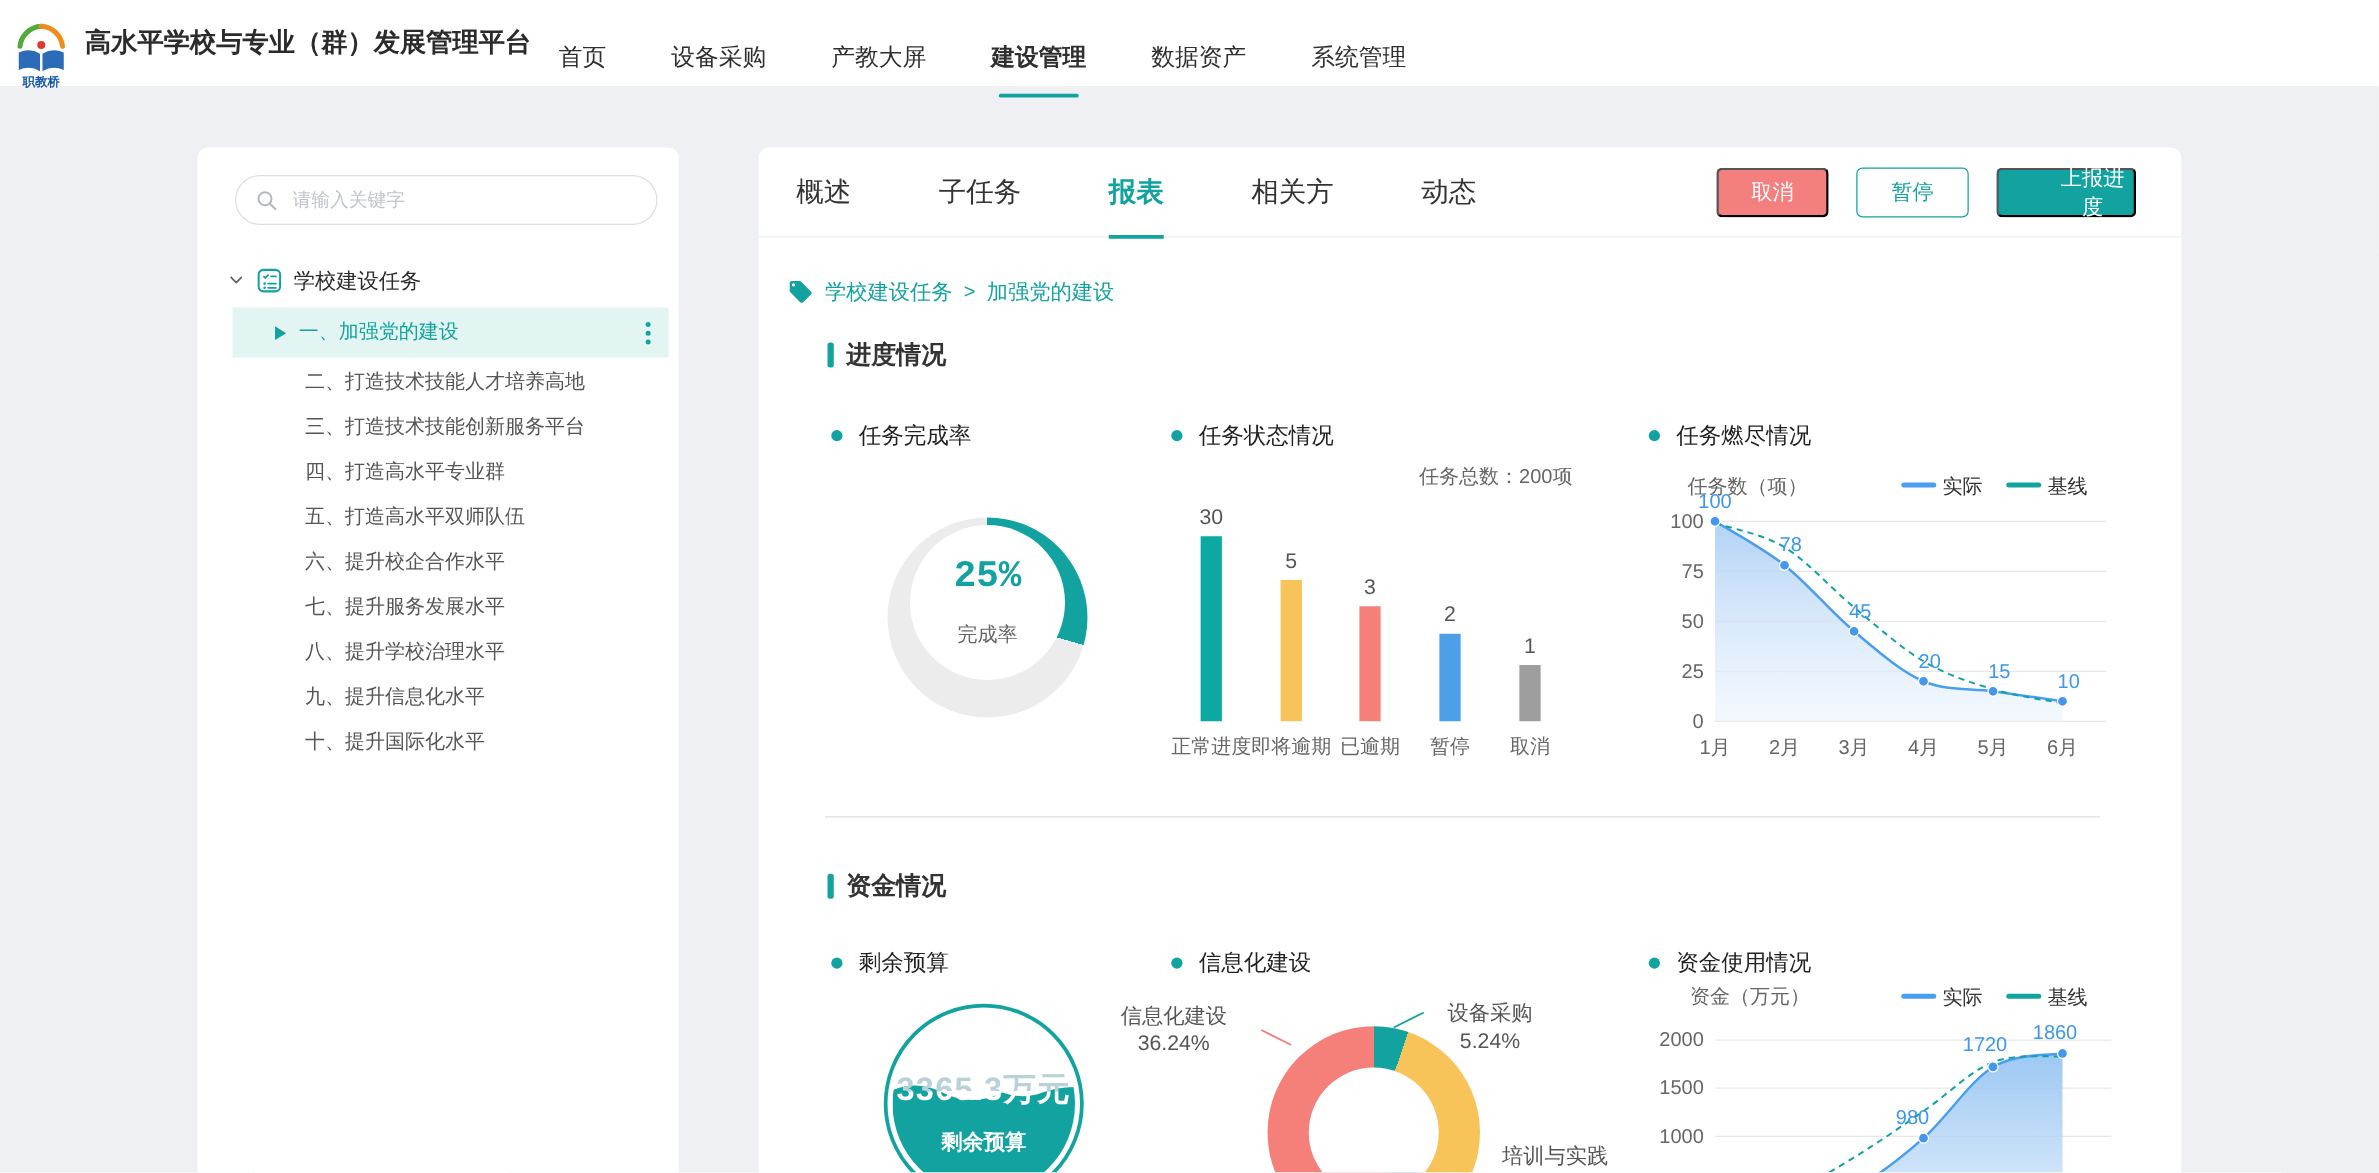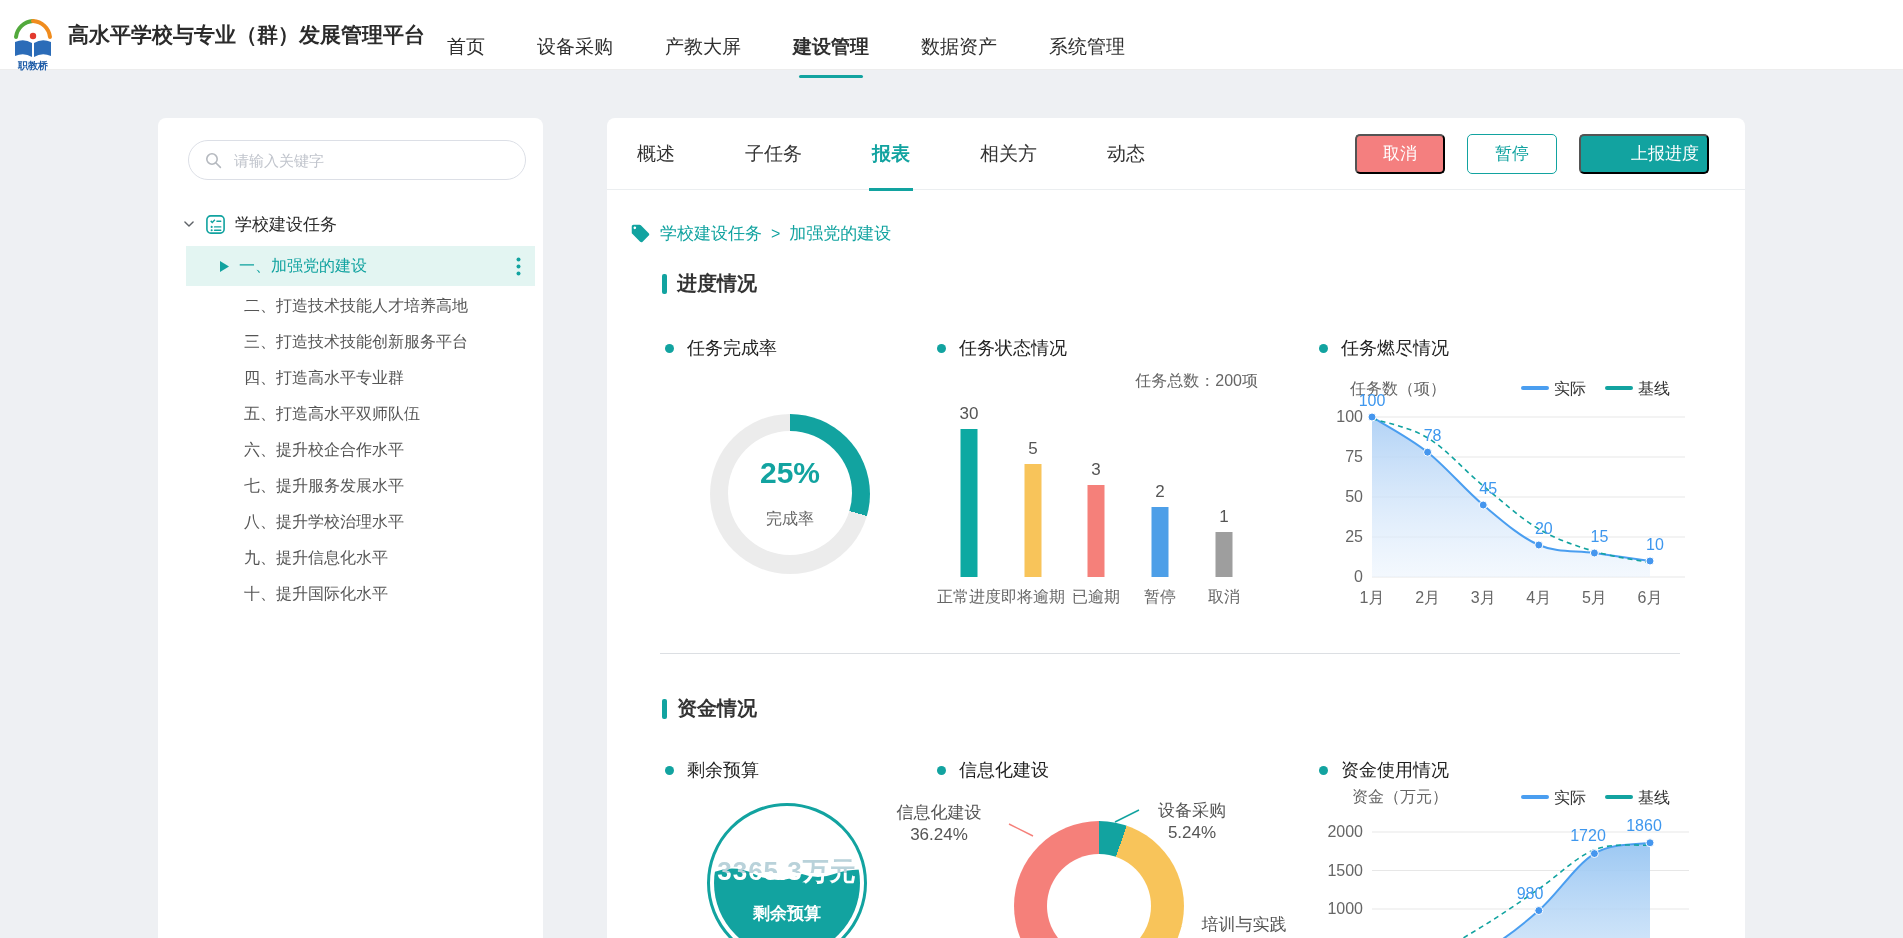--- a/index.html
+++ b/index.html
@@ -25,41 +25,41 @@
   .search-box svg{margin:0 10px 0 16px;flex:none;}
   .search-box input{border:none;outline:none;font-size:15px;color:#333;width:240px;background:transparent;font-family:inherit;}
   .search-box input::placeholder{color:#c0c4cc;}
   .tree{position:absolute;left:0;top:86px;right:0;}
   .tree-group{height:40px;display:flex;align-items:center;padding-left:24px;gap:9px;font-size:17px;color:#2b2b2b;cursor:pointer;}
   .tree-item{height:36px;line-height:36px;padding-left:86px;font-size:16px;color:#555;cursor:pointer;white-space:nowrap;}
   .tree-item.active{height:40px;line-height:40px;margin:2px 8px 2px 28px;padding-left:34px;background:#e3f5f2;color:#12a3a0;display:flex;align-items:center;gap:10px;position:relative;}
   .tree-item.active .dots{position:absolute;right:14px;top:11px;}
   
   .tabsbar{position:absolute;top:0;left:0;right:0;height:72px;border-bottom:1px solid #ebeef0;display:flex;align-items:center;padding:0 36px 0 30px;box-sizing:border-box;gap:70px;}
-  .tab{font-size:19px;color:#333;height:72px;line-height:72px;position:relative;cursor:pointer;white-space:nowrap;}
+  .tab{font-size:22px;color:#333;height:72px;line-height:72px;position:relative;cursor:pointer;white-space:nowrap;}
   .tab.active{color:#12a3a0;font-weight:bold;}
   .tab.active::after{content:"";position:absolute;left:50%;transform:translateX(-50%);bottom:-1px;width:44px;height:3px;background:#12a3a0;}
   .btn-group{margin-left:auto;display:flex;gap:22px;}
   .btn{height:40px;border-radius:5px;font-size:17px;display:flex;align-items:center;justify-content:center;cursor:pointer;box-sizing:border-box;font-family:inherit;}
   .btn-cancel{width:90px;background:#f47f7f;color:#fff;}
   .btn-pause{width:90px;background:#fff;color:#12a3a0;border:1px solid #12a3a0;}
-  .btn-report{width:130px;background:#12a3a0;color:#fff;padding-left:48px;}
+  .btn-report{width:112px;background:#12a3a0;color:#fff;padding-left:48px;}
   
   .content{position:absolute;inset:0;overflow:hidden;}
   .breadcrumb{position:absolute;left:23px;top:104px;display:flex;align-items:center;gap:9px;font-size:17px;color:#12a3a0;}
   .breadcrumb .crumb{cursor:pointer;}
   .breadcrumb .sep{color:#12a3a0;font-size:16px;}
   .section-h{position:absolute;display:flex;align-items:center;gap:10px;font-size:20px;font-weight:bold;color:#333;}
   .section-h .sbar{width:5px;height:20px;background:#12a3a0;border-radius:2px;}
   .chart-title{position:absolute;display:flex;align-items:center;gap:13px;font-size:18px;color:#222;}
   .chart-title .dot{width:9px;height:9px;border-radius:50%;background:#12a3a0;flex:none;}
   .divider{position:absolute;left:53px;top:535px;width:1020px;height:1px;background:#dcdfe3;}
   
   .donut{position:absolute;left:103px;top:296px;width:160px;height:160px;border-radius:50%;}
-  .donut .hole{position:absolute;left:18px;top:17px;width:124px;height:124px;border-radius:50%;background:#fff;display:flex;flex-direction:column;align-items:center;justify-content:center;gap:19px;}
+  .donut .hole{position:absolute;left:18px;top:6px;width:124px;height:124px;border-radius:50%;background:#fff;display:flex;flex-direction:column;align-items:center;justify-content:center;gap:19px;font-family:Liberation Mono, monospace;}
   .donut .val{font-size:30px;font-weight:bold;color:#12a3a0;}
   .donut .lab{font-size:16px;color:#666;}
   
   .gauge{position:absolute;left:100px;top:685px;width:160px;height:160px;border:3px solid #12a3a0;border-radius:50%;box-sizing:border-box;background:#fff;}
   .gauge .inner{position:absolute;inset:4px;border-radius:50%;overflow:hidden;background:#fff;}
   .gauge .wave{position:absolute;left:0;top:0;}
   .gauge .gval{position:absolute;left:0;top:44px;width:100%;text-align:center;font-size:26px;font-weight:bold;letter-spacing:1px;}
   .gauge .gval.top{color:#b9d2da;clip-path:inset(0 0 46% 0);}
   .gauge .gval.bot{color:#fff;clip-path:inset(54% 0 0 0);}
   .gauge .glab{position:absolute;left:0;top:92px;width:100%;text-align:center;font-size:17px;font-weight:bold;color:#fff;}

